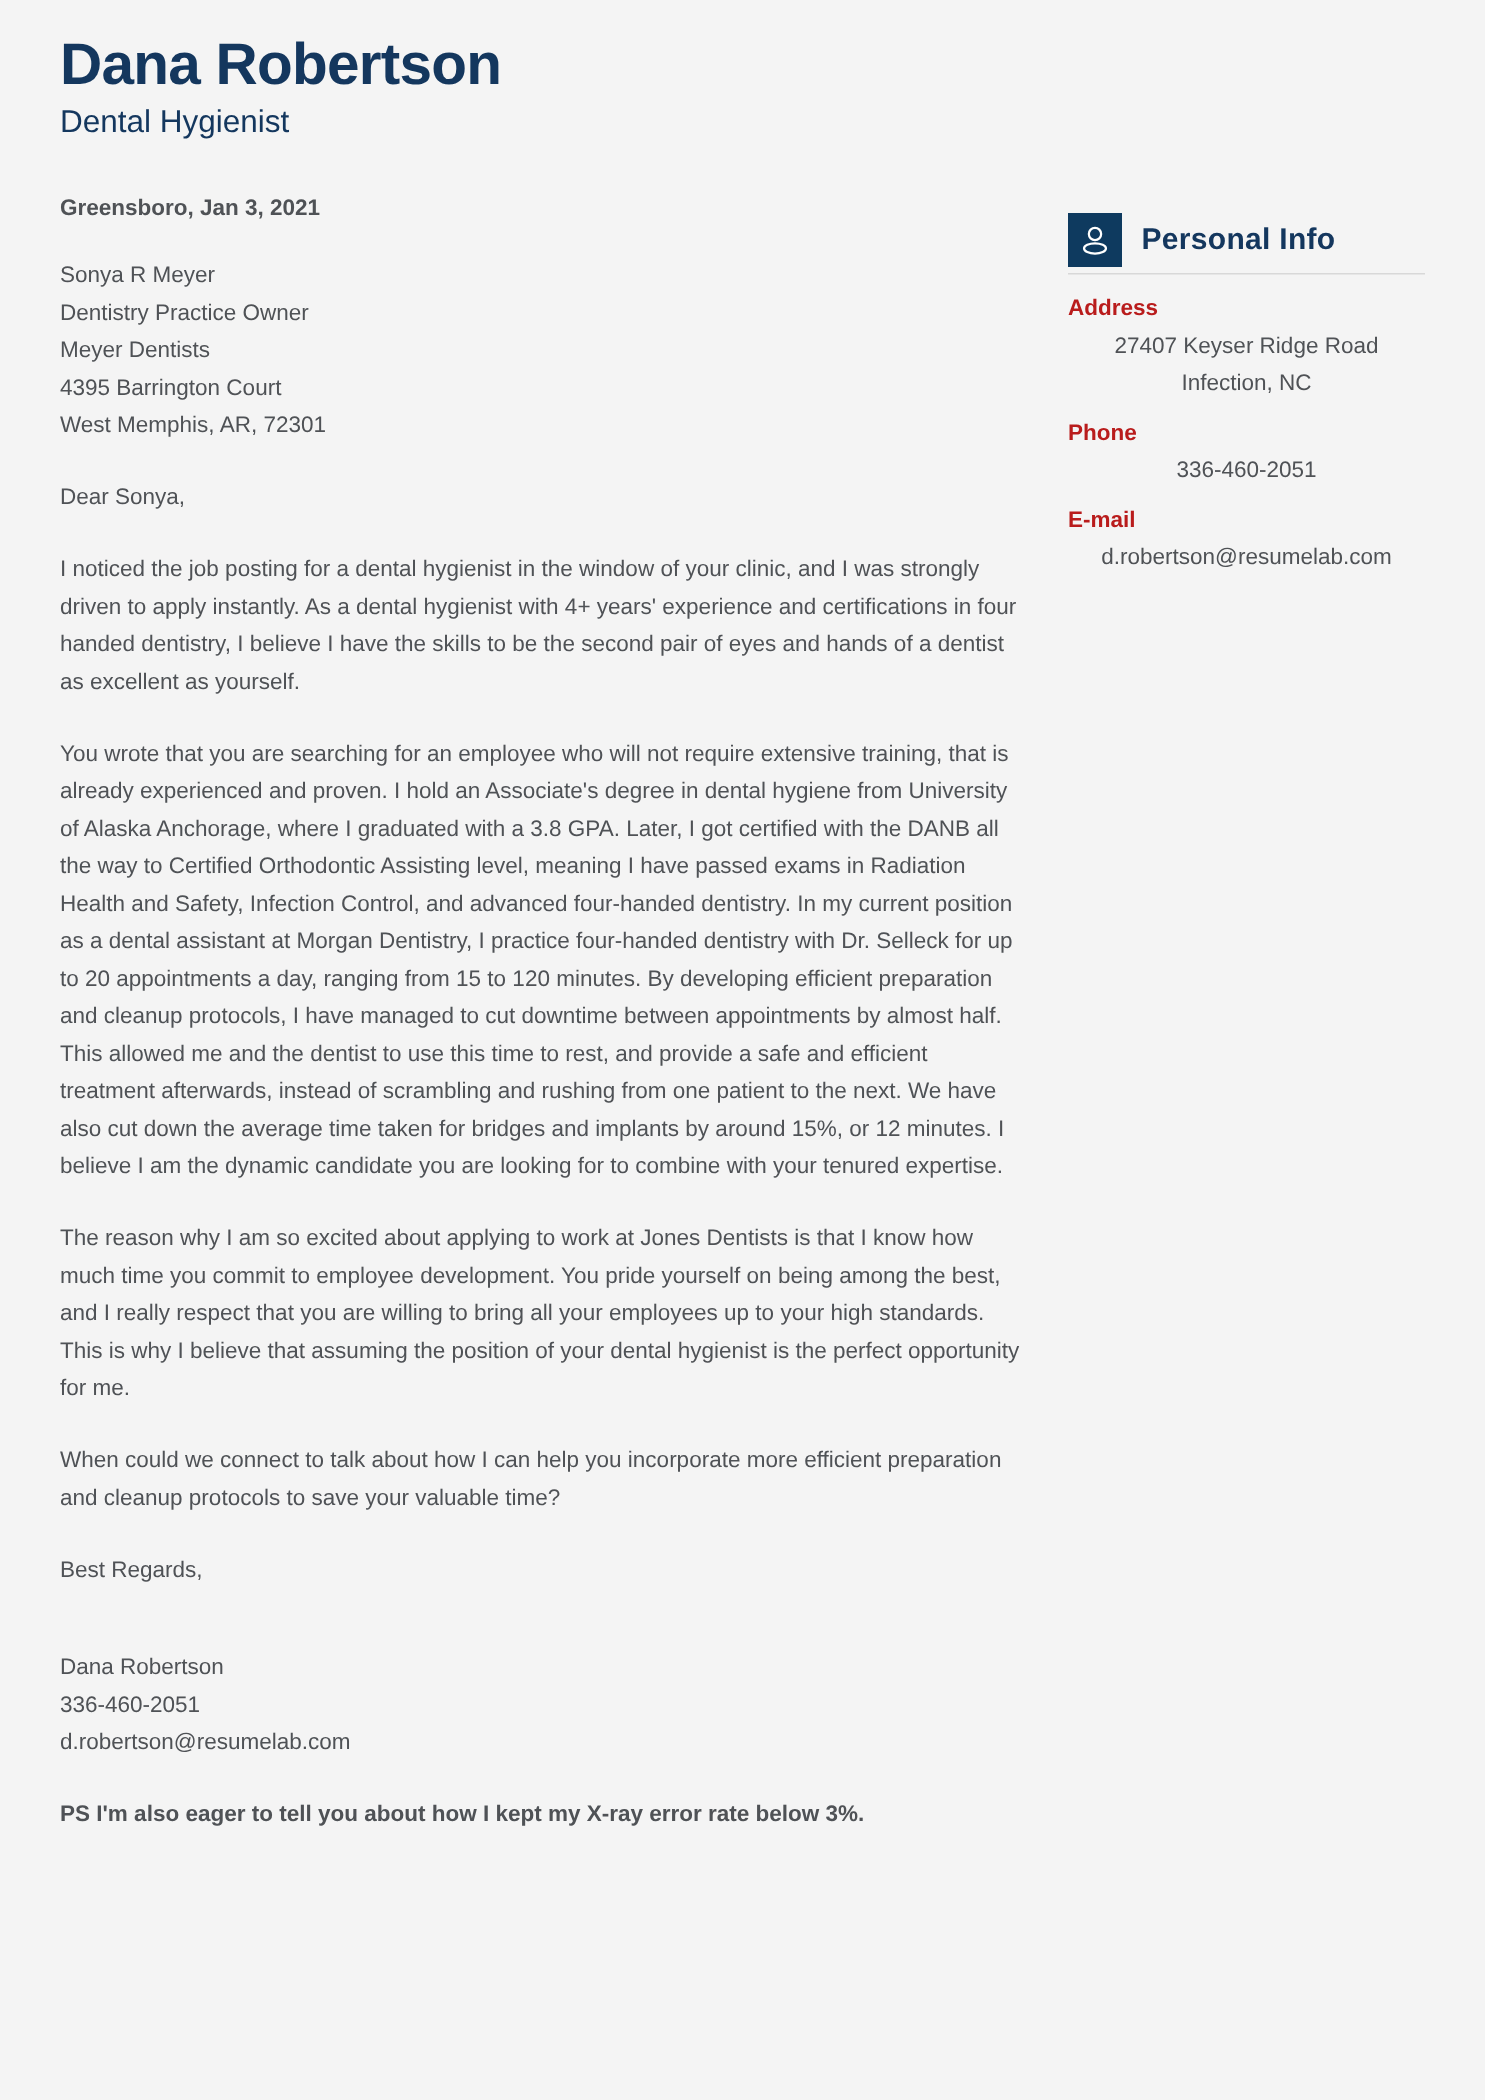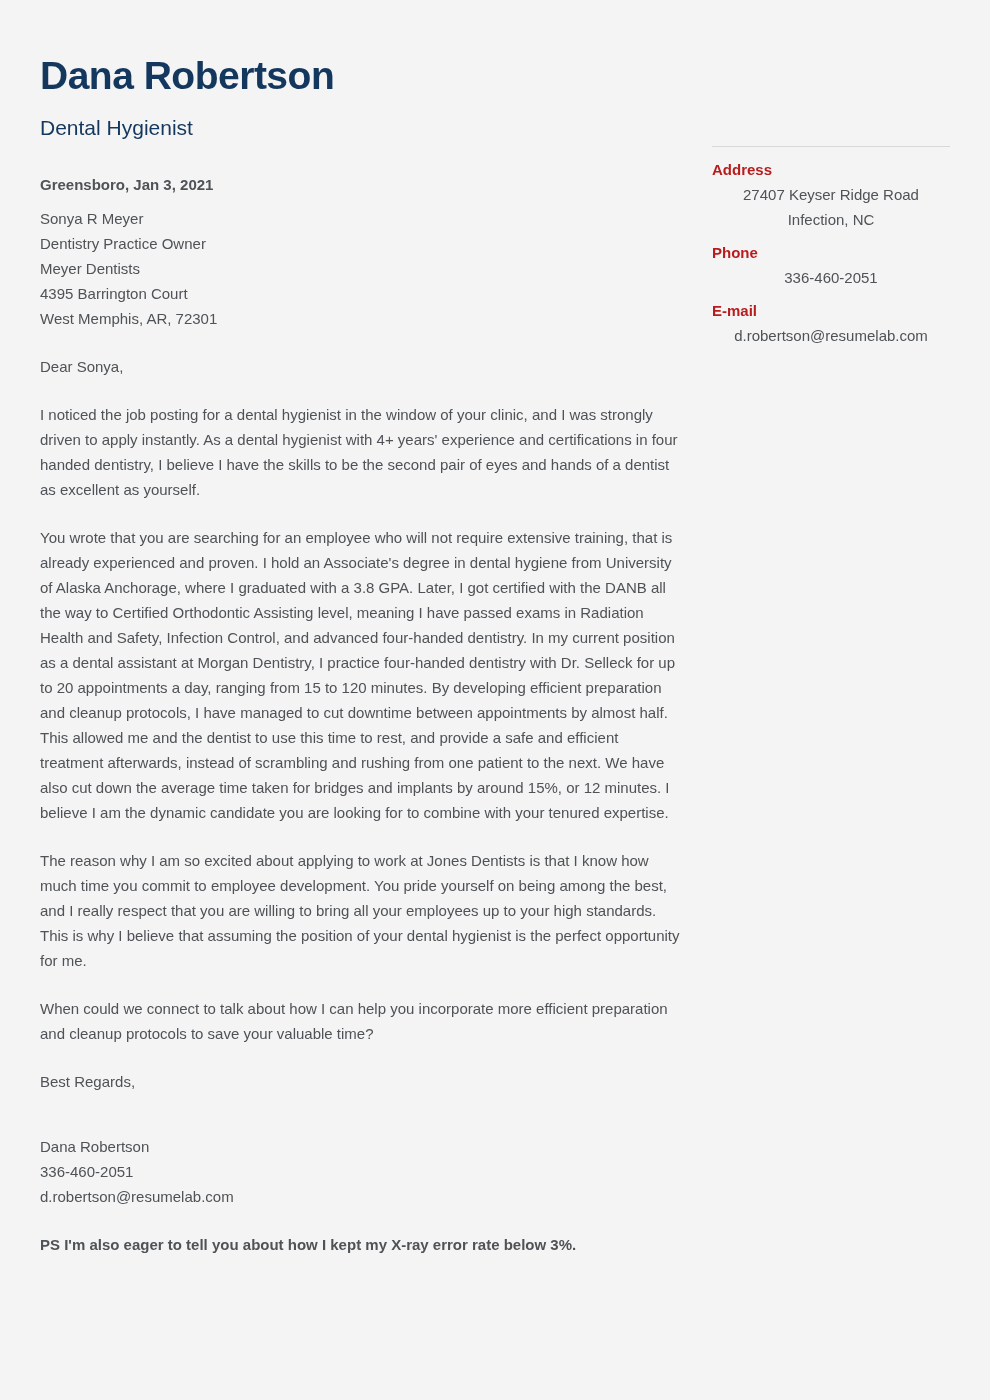--- a/index.html
+++ b/index.html
@@ -11,45 +11,45 @@
     font-family: "Liberation Sans", sans-serif;
     position: relative;
     color: #4f5256;
   }
   .page { position: absolute; inset: 0; }
 
   
   .main-col {
     position: absolute;
     left: 40px;
-    top: 56px;
+    top: 24px;
     width: 645px;
   }
   .candidate-name {
     margin: 0;
     font-size: 39px;
     line-height: 1.05;
     font-weight: bold;
     color: #14375e;
     letter-spacing: -0.5px;
   }
   .job-title {
-    margin-top: 18px;
+    margin-top: 4px;
     font-size: 21px;
     line-height: 1.2;
     color: #14375e;
   }
   .date-line {
     margin-top: 32px;
     font-size: 15px;
     line-height: 25px;
     color: #4f5256;
     font-weight: bold;
   }
-  .recipient-block { margin-top: 9px; }
+  .recipient-block { margin-top: 20px; }
   .recipient-line, .sig-line {
     font-size: 15px;
     line-height: 25px;
     color: #4f5256;
   }
   .salutation { margin: 56px 0 23px 0; }
   p.body-text {
     margin: 23px 0;
     font-size: 15px;
     line-height: 25px;
@@ -137,20 +137,29 @@
     <div class="signature-block">
       <div class="sig-line">Dana Robertson</div>
       <div class="sig-line">336-460-2051</div>
       <div class="sig-line">d.robertson@resumelab.com</div>
     </div>
 
     <p class="body-text ps-line">PS I'm also eager to tell you about how I kept my X-ray error rate below 3%.</p>
   </div>
 
   <aside class="sidebar">
+    <div class="sidebar-head">
+      <span class="icon-box">
+        <svg width="24" height="24" viewBox="0 0 24 24" aria-hidden="true">
+          <circle cx="12" cy="8" r="4.1" fill="none" stroke="#ffffff" stroke-width="1.5"></circle>
+          <ellipse cx="12" cy="17.6" rx="7.3" ry="3.4" fill="none" stroke="#ffffff" stroke-width="1.5"></ellipse>
+        </svg>
+      </span>
+      <h2 class="sidebar-heading">Personal Info</h2>
+    </div>
     <hr class="sidebar-divider">
 
     <div class="info-group">
       <div class="info-label">Address</div>
       <div class="info-value">27407 Keyser Ridge Road</div>
       <div class="info-value">Infection, NC</div>
     </div>
 
     <div class="info-group">
       <div class="info-label">Phone</div>

